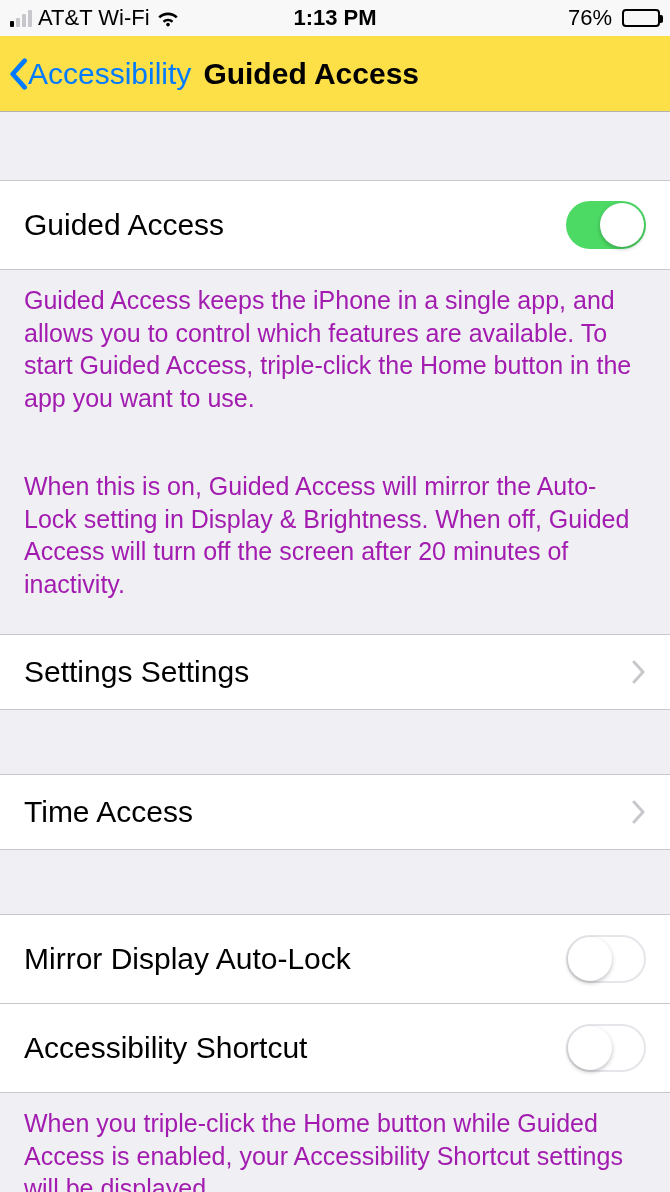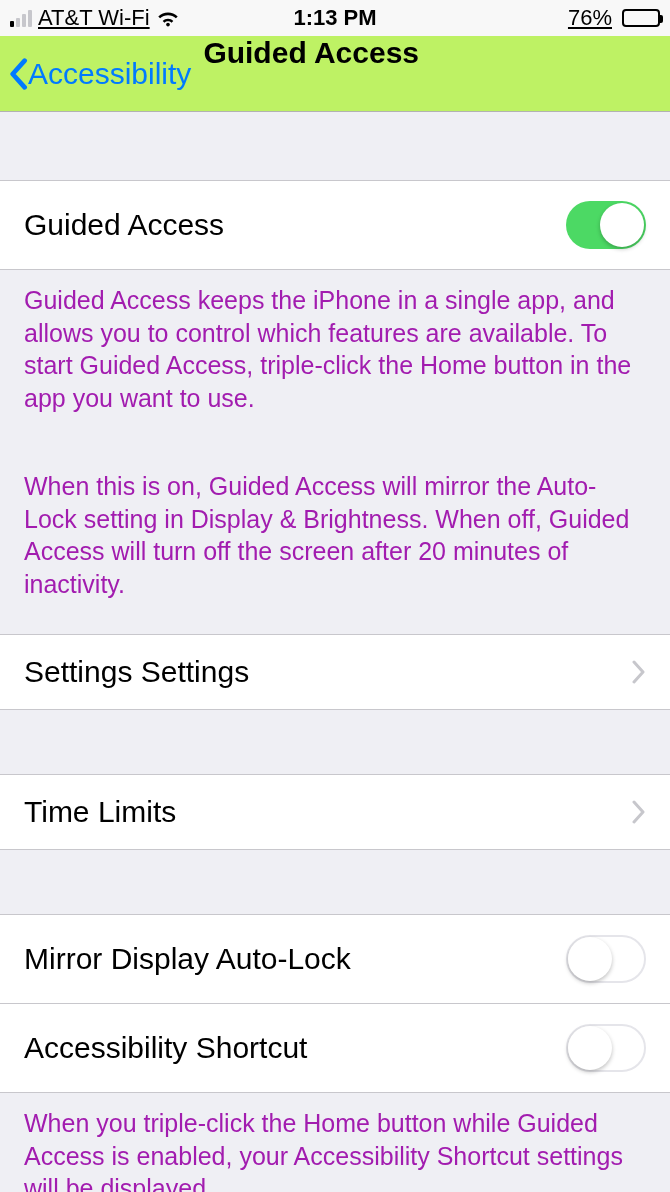--- a/index.html
+++ b/index.html
@@ -13,21 +13,20 @@
   }
   .status-bar {
     height: 36px;
     background: #f8f8f8;
     display: flex;
     align-items: center;
     justify-content: space-between;
     padding: 0 10px;
     font-size: 22px;
     font-weight: 500;
-    text-decoration: underline;
   }
   .status-left, .status-right { display: flex; align-items: center; gap: 6px; }
   .status-center { position: absolute; left: 50%; transform: translateX(-50%); font-weight: 600; text-align: right; }
   .signal-bars { display: flex; align-items: flex-end; gap: 2px; height: 18px; }
   .signal-bars span { width: 4px; background: #c7c7cc; border-radius: 1px; }
   .signal-bars span:nth-child(1){height:6px; background:#000;}
   .signal-bars span:nth-child(2){height:9px;}
   .signal-bars span:nth-child(3){height:13px;}
   .signal-bars span:nth-child(4){height:17px;}
   .wifi-icon svg { display:block; }
@@ -36,23 +35,24 @@
     position: relative; margin-left: 4px;
   }
   .battery::after {
     content:""; position:absolute; right:-5px; top:4px; width:3px; height:8px;
     background:#000; border-radius: 0 2px 2px 0;
   }
   .battery-fill { height:100%; width:76%; background:#000; border-radius:1px; }
 
   .nav {
     height: 76px;
-    background: #bef264;
+    background: #fde047;
     border-bottom: 1px solid #b2b2b2;
     display: flex;
+    align-items: center;
     padding: 0 8px;
     position: relative;
   }
   .back-wrap {
     display: flex; align-items: center; color: #007aff; font-size: 30px;
   }
   .back-chevron svg { display:block; }
   .nav-title {
     font-size: 30px; font-weight: 600; color: #000; margin-left: 12px;
   }
@@ -154,21 +154,21 @@
   <span class="disclosure">
     <svg width="14" height="24" viewBox="0 0 14 24">
         <path d="M2 2l9 10-9 10" stroke="#c7c7cc" stroke-width="3" fill="none" stroke-linecap="round" stroke-linejoin="round"></path>
       </svg>
   </span>
 </div>
 
 <div class="mid-gap"></div>
 
 <div class="row">
-  <span>Time Limits</span>
+  <span>Time Access</span>
   <span class="disclosure">
     <svg width="14" height="24" viewBox="0 0 14 24">
         <path d="M2 2l9 10-9 10" stroke="#c7c7cc" stroke-width="3" fill="none" stroke-linecap="round" stroke-linejoin="round"></path>
       </svg>
   </span>
 </div>
 
 <div class="mid-gap2"></div>
 
 <div class="group">

